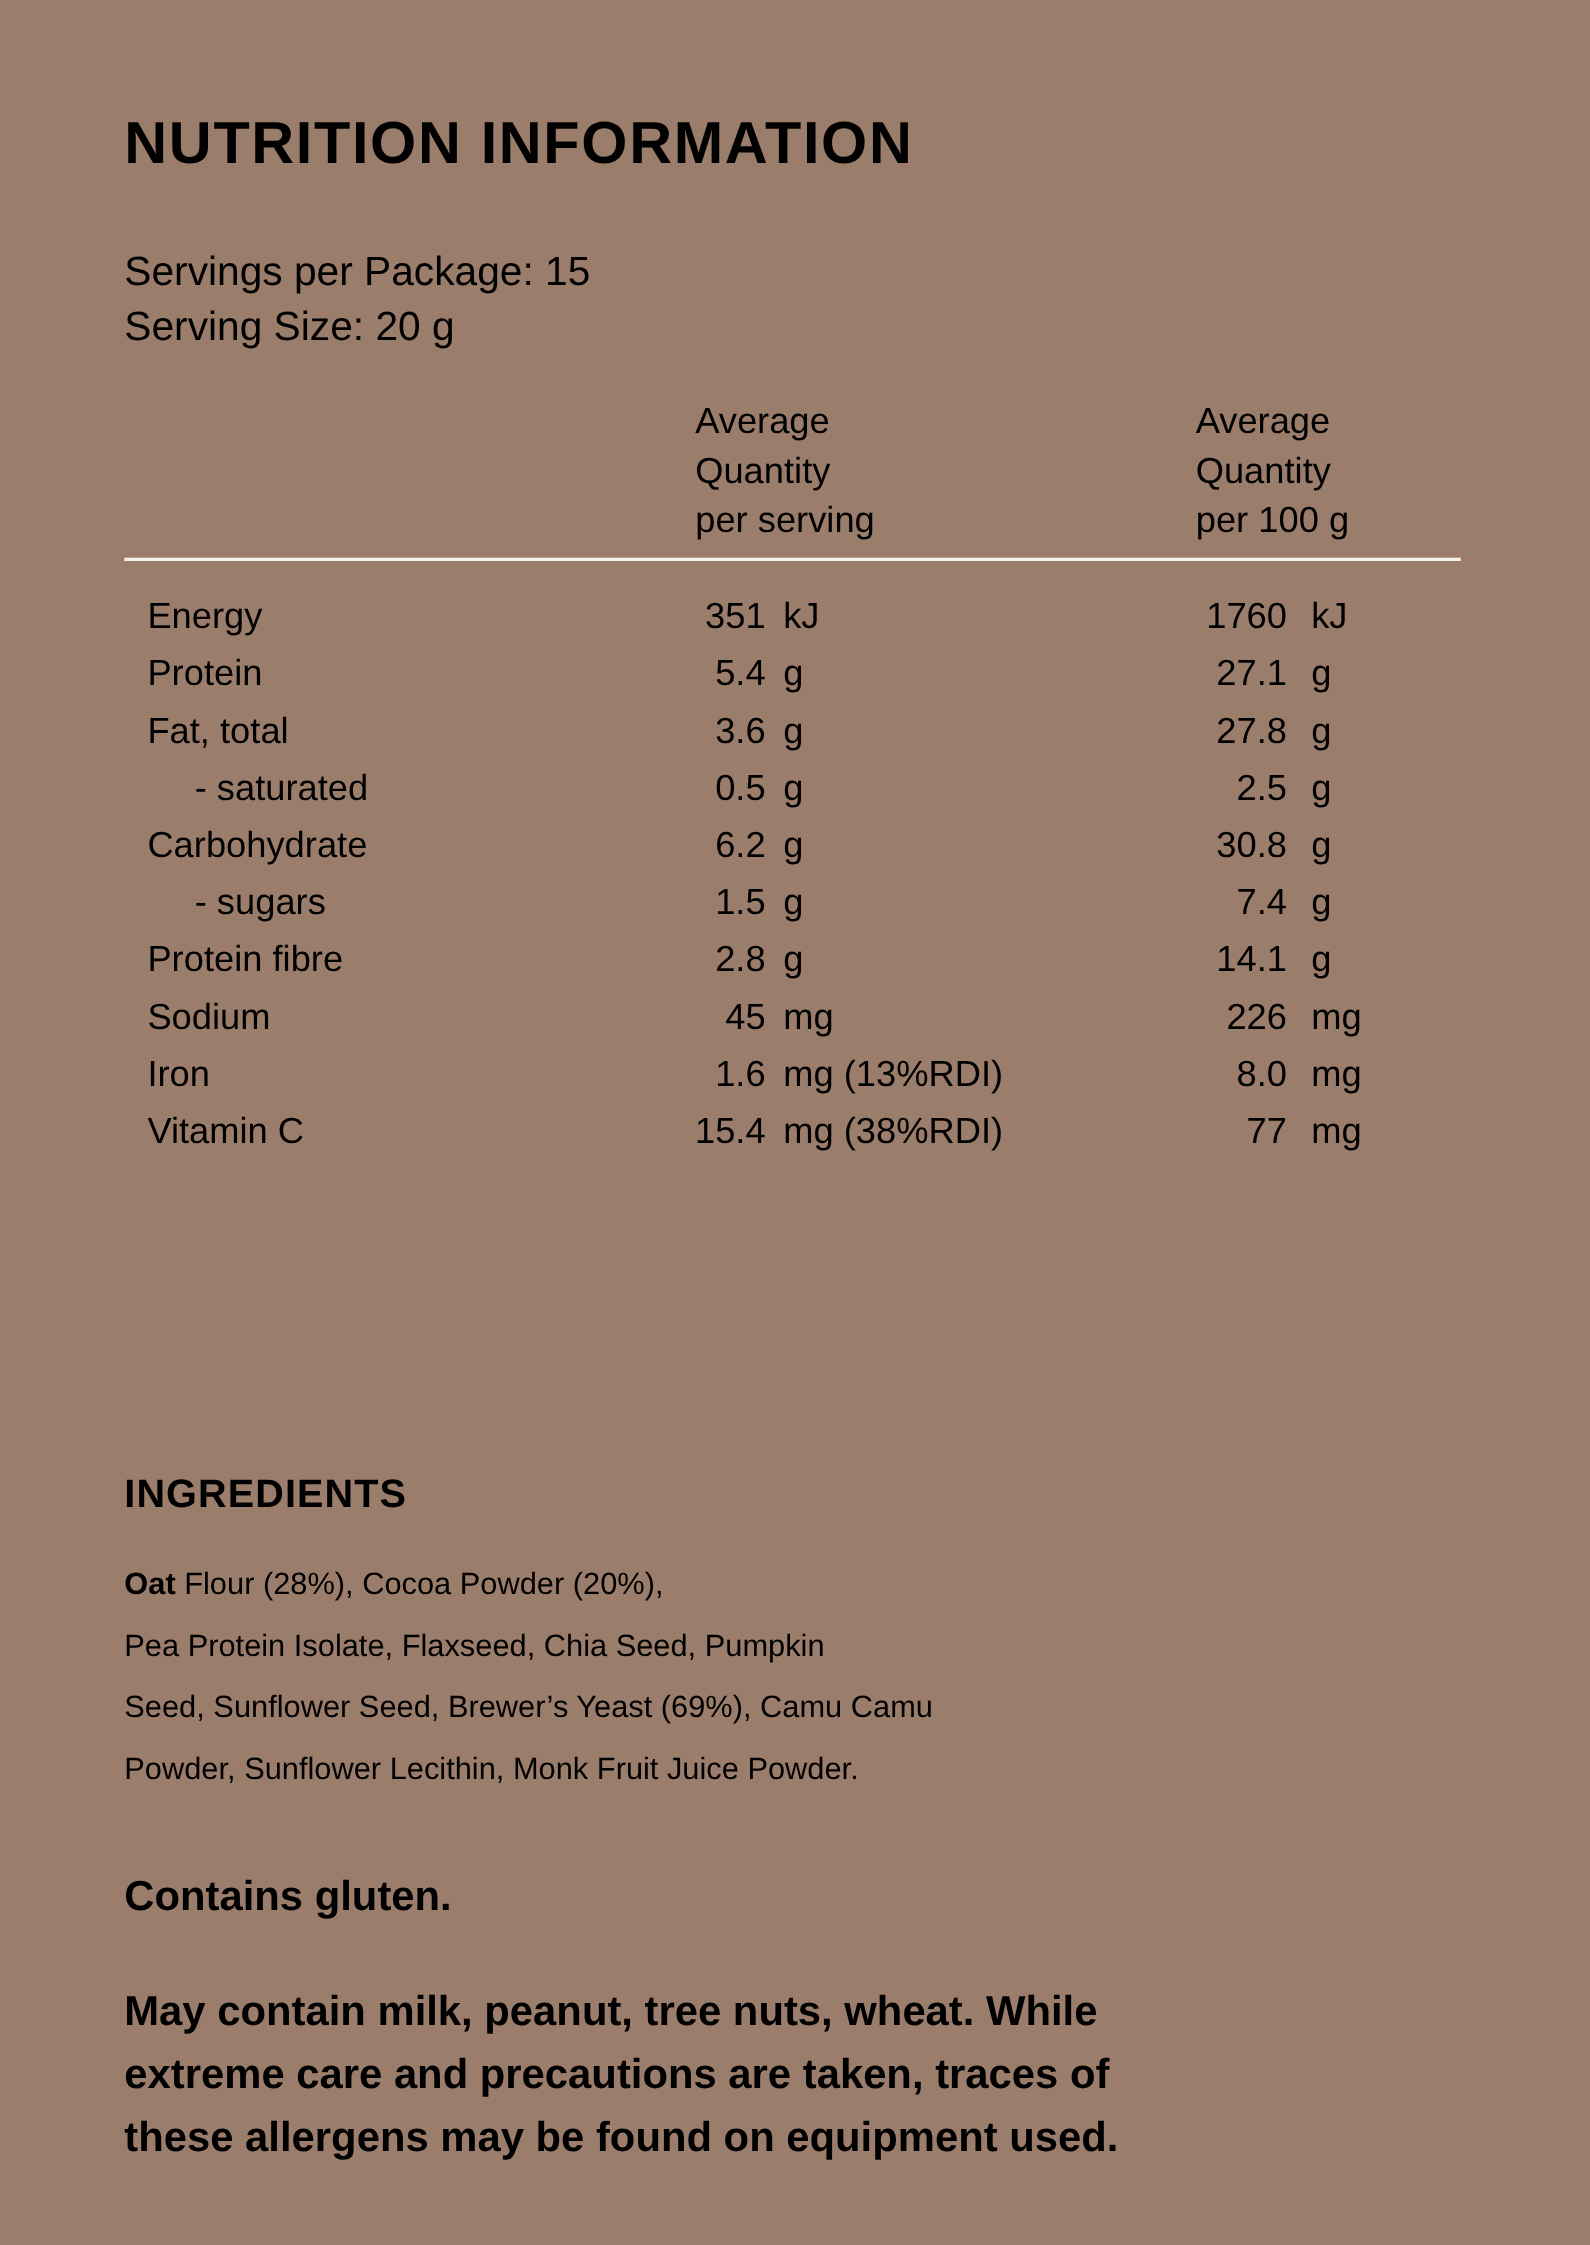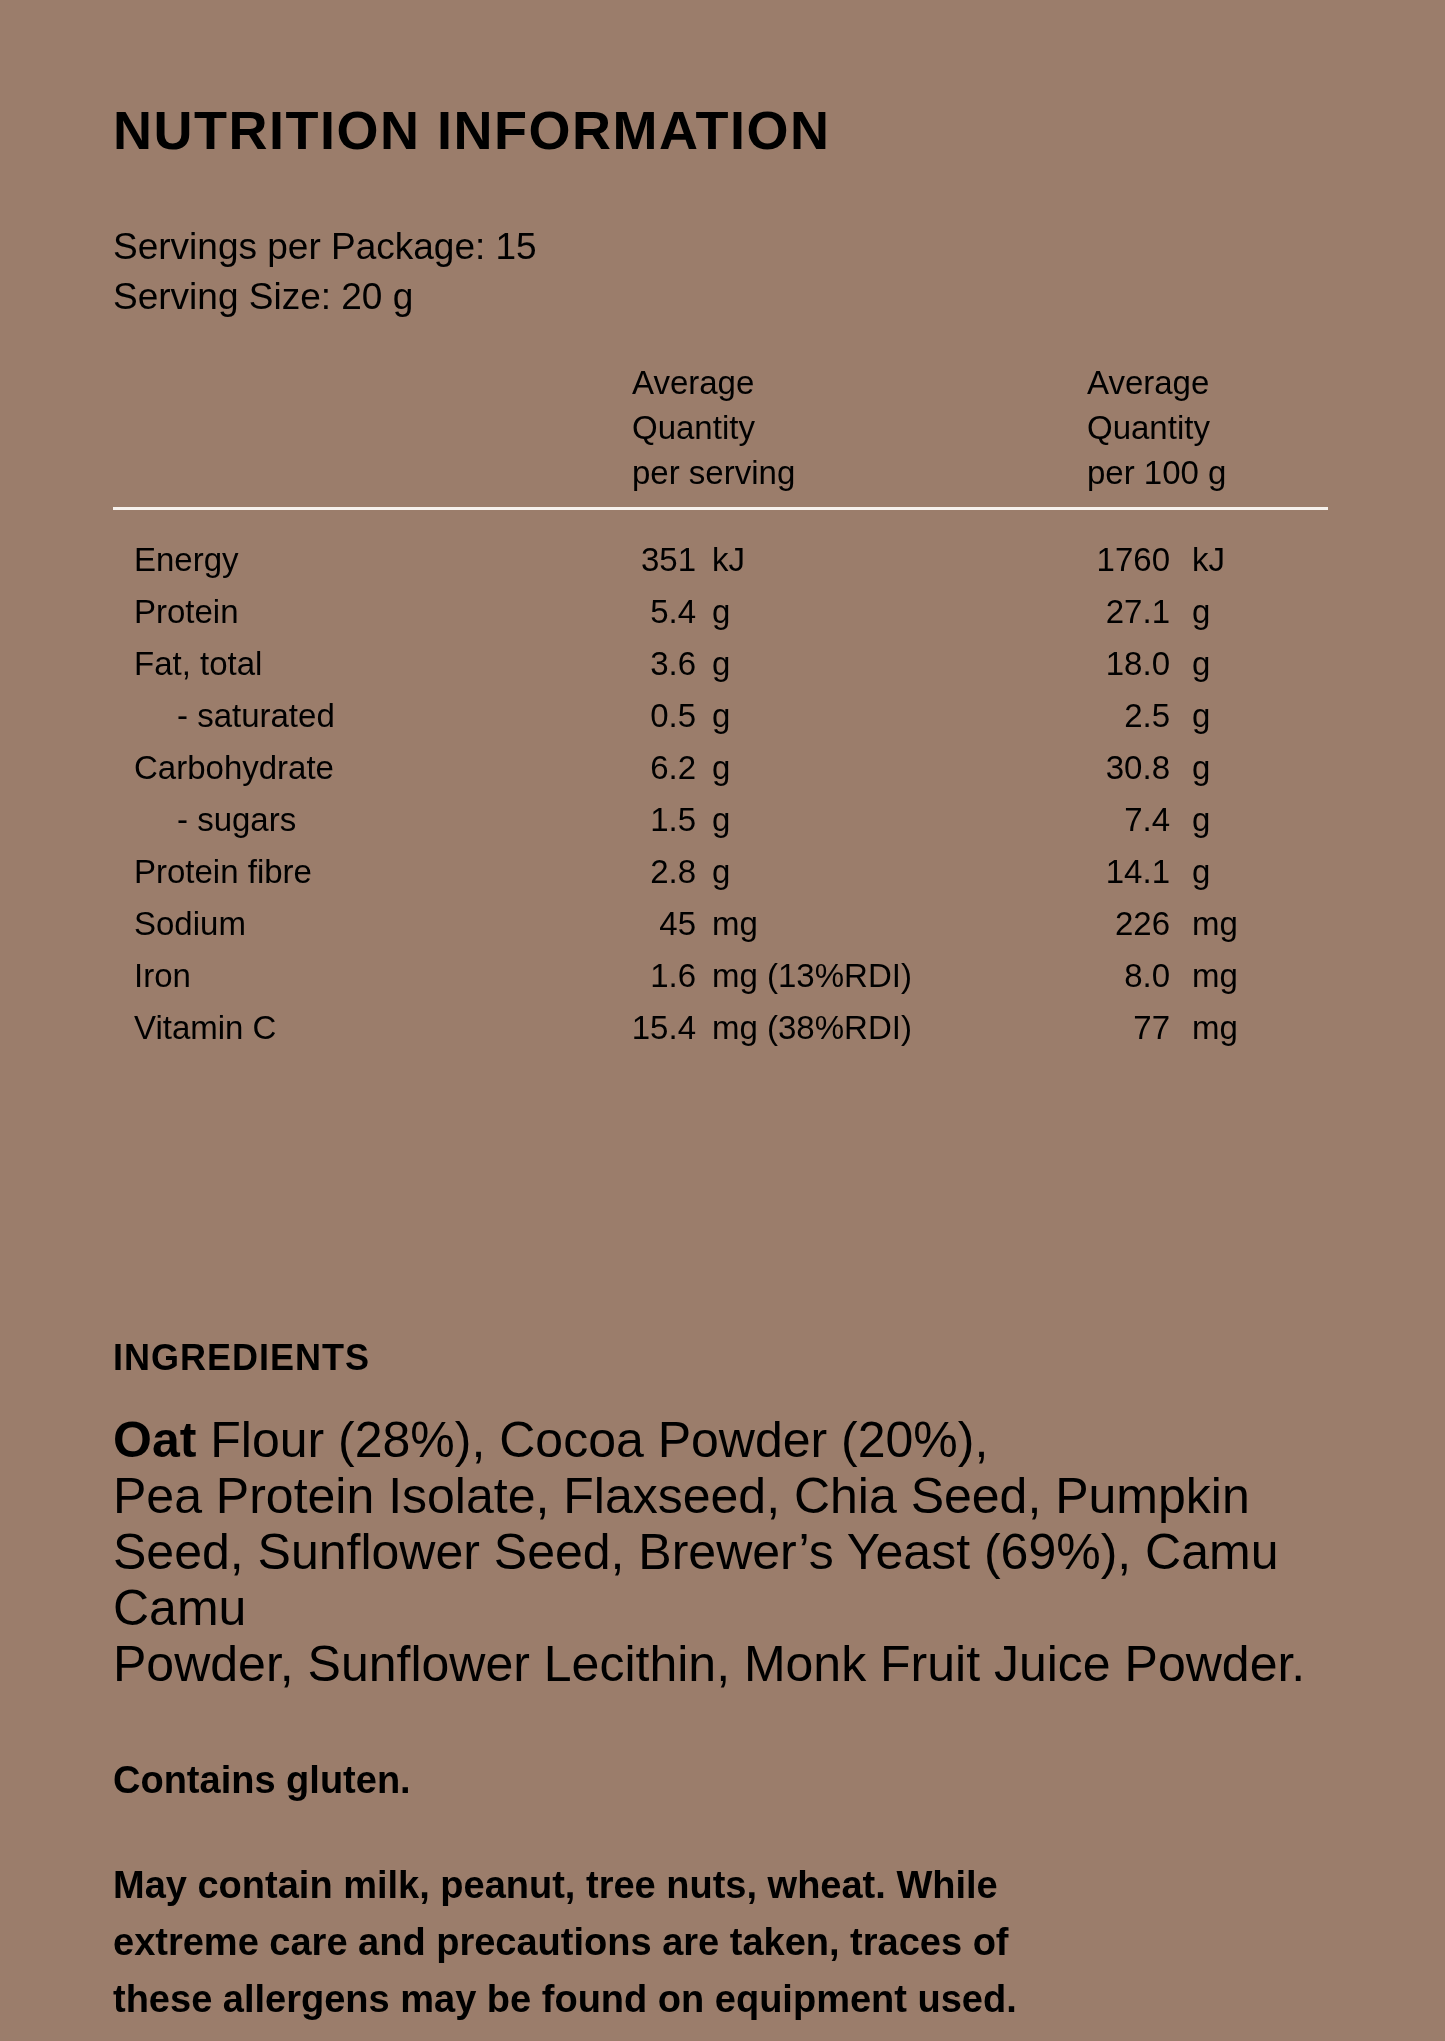--- a/index.html
+++ b/index.html
@@ -53,21 +53,21 @@
   .u2 { padding-left: 22px; }
   .ingredients-heading {
     margin: 276px 0 0 0;
     font-size: 36px;
     font-weight: 700;
     letter-spacing: 1px;
     line-height: 56px;
   }
   .ingredients-body {
     margin: 26px 0 0 0;
-    font-size: 50px;
+    font-size: 28px;
     line-height: 56px;
   }
   .b { font-weight: 700; }
   .contains {
     margin: 60px 0 0 0;
     font-size: 38px;
     font-weight: 700;
     line-height: 57px;
   }
   .may-contain {
@@ -117,21 +117,21 @@
       <div class="lbl">Protein</div>
       <div class="v1">5.4</div>
       <div class="u1">g</div>
       <div class="v2">27.1</div>
       <div class="u2">g</div>
     </div>
     <div class="row">
       <div class="lbl">Fat, total</div>
       <div class="v1">3.6</div>
       <div class="u1">g</div>
-      <div class="v2">18.0</div>
+      <div class="v2">27.8</div>
       <div class="u2">g</div>
     </div>
     <div class="row">
       <div class="lbl sub">- saturated</div>
       <div class="v1">0.5</div>
       <div class="u1">g</div>
       <div class="v2">2.5</div>
       <div class="u2">g</div>
     </div>
     <div class="row">

